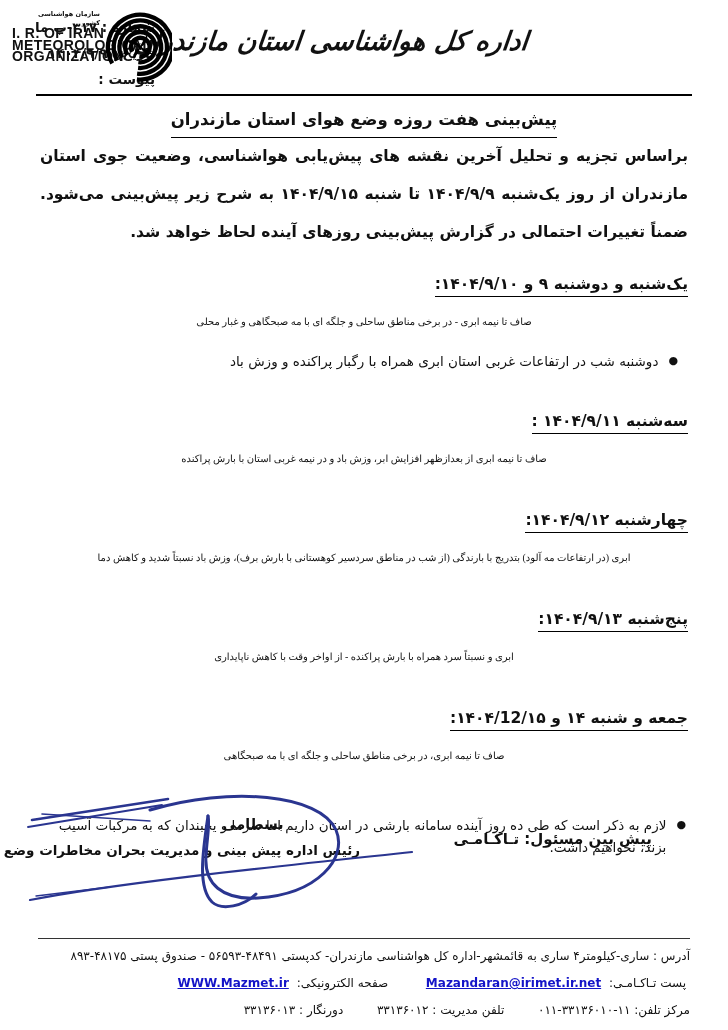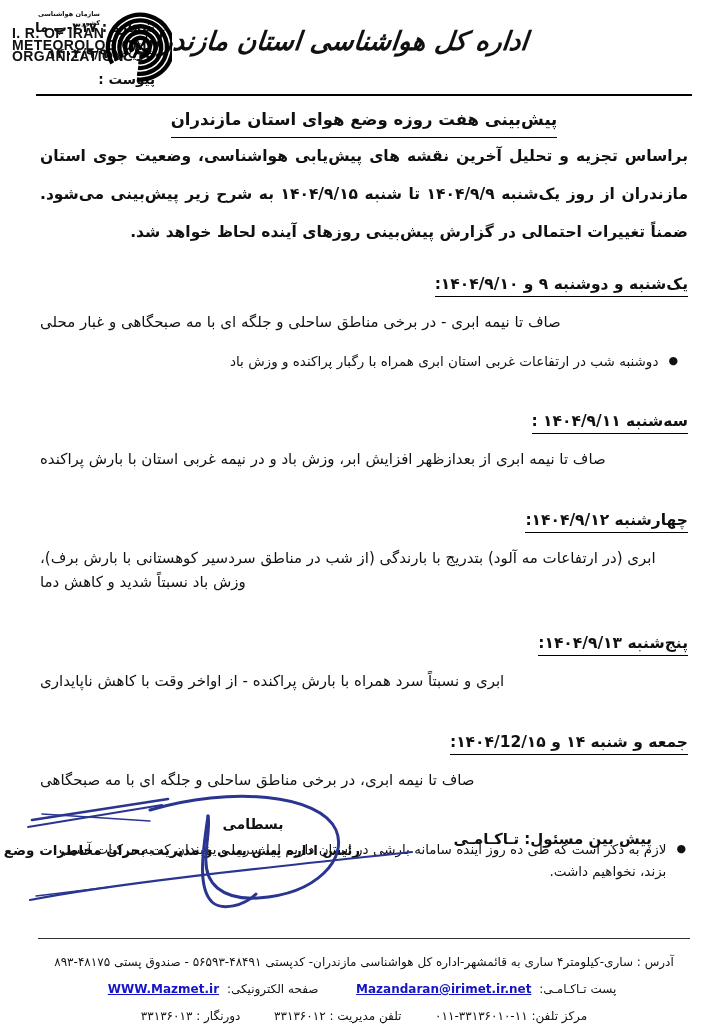--- a/index.html
+++ b/index.html
@@ -34,37 +34,37 @@
   }
   .doc-title span { border-bottom:1.5px solid #000; padding-bottom:8px; }
   .intro {
     margin-top:8px; font-size:15.5px; font-weight:bold; line-height:38px;
     text-align:justify; text-align-last:right;
   }
   .section { margin-top:40px; }
   .section.first { margin-top:24px; }
   .sec-heading { text-align:right; font-size:15.5px; font-weight:bold; }
   .sec-heading span { border-bottom:1.6px solid #000; padding-bottom:3px; display:inline-block;text-align:right; }
-  .sec-body { margin-top:13px; font-size:15px; line-height:24px; text-align:left; }
+  .sec-body { margin-top:13px; font-size:10px; line-height:24px; text-align:center;font-family:Liberation Serif, serif; }
   .bullet-row { margin-top:16px; display:flex; direction:rtl; align-items:flex-start; }
   .bullet-dot { font-size:11px; line-height:22px; margin-left:10px; margin-right:10px; }
   .bullet-text { font-size:13.5px; line-height:22px; }
   .note-row { margin-top:46px; }
   .note-row .bullet-dot { margin-right:2px; }
 
   
   .sig-area { position:absolute; left:0; top:772px; width:728px; height:160px; }
   .forecaster { position:absolute; right:76px; top:58px; font-size:15px; font-weight:bold; }
   .signer-name { position:absolute; right:430px; top:44px; width:90px; text-align:center; font-size:14px; font-weight:bold; }
   .signer-title { position:absolute; right:368px; top:70px; width:330px; text-align:center; font-size:13.5px; font-weight:bold; white-space:nowrap; direction:rtl; }
   .scribble { position:absolute; right:300px; top:0px; width:428px; height:158px; }
   .scribble svg { position:absolute; left:0; top:0; }
 
   
-  .footer { position:absolute; left:38px; right:38px; top:938px; border-top:1.5px solid #333; padding-top:10px; text-align:center; }
+  .footer { position:absolute; left:38px; right:38px; top:938px; border-top:1.5px solid #333; padding-top:4px; }
   .f-line { font-size:12px; line-height:27px; direction:rtl; }
   .f-line .lbl { margin:0 4px; }
   .f-link { color:#1414c8; font-weight:bold; text-decoration:underline; direction:ltr; unicode-bidi:embed; margin:0 0; }
   .gap { display:inline-block; width:26px; }
 </style>
 </head>
 <body>
 
 <div class="page">
 

